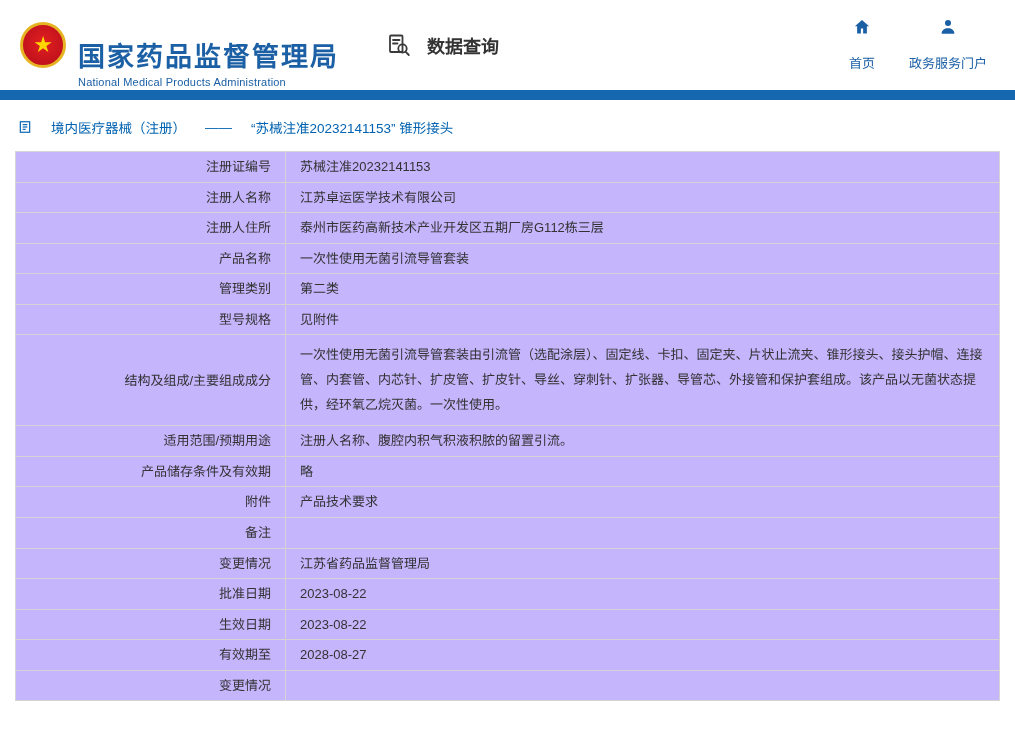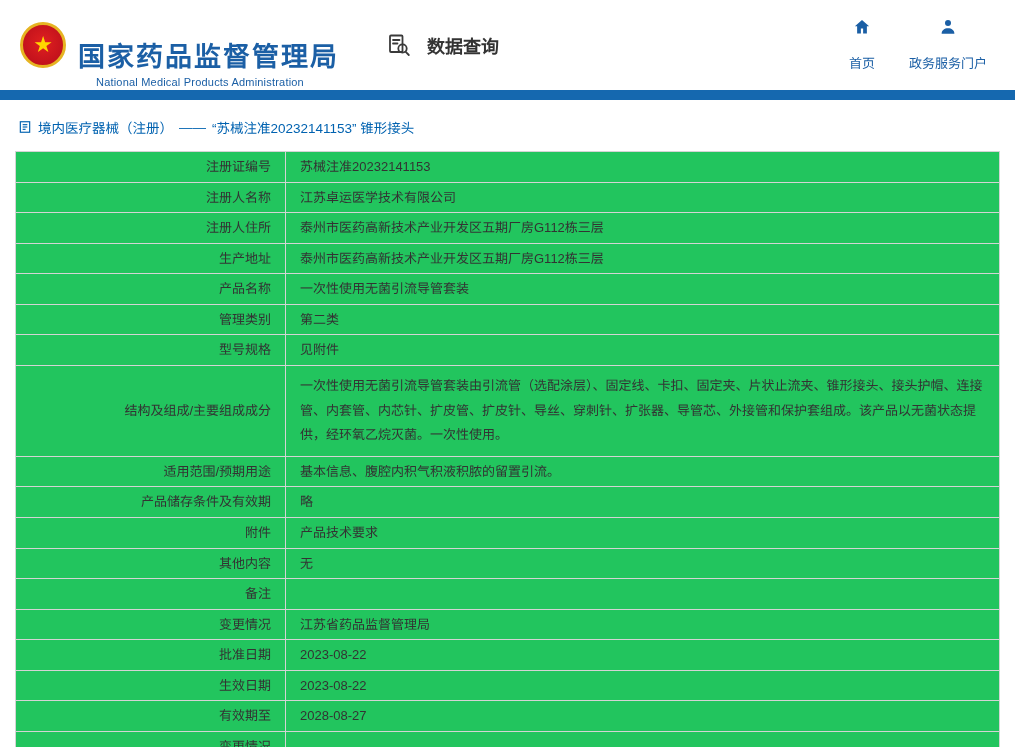--- a/index.html
+++ b/index.html
@@ -32,61 +32,61 @@
     border:3px solid #e6b422;
     display:flex;align-items:center;justify-content:center;
     color:#ffd700;font-size:22px;line-height:1;
     flex:0 0 auto;
   }
   .titles .cn{
     font-size:27px;font-weight:bold;color:var(--header_blue);
     letter-spacing:2px;line-height:1.15;margin-top:40px;
   }
   .titles .en{
-    font-size:11px;color:var(--header_blue);margin-top:3px;letter-spacing:.2px;margin-left:18px;
+    font-size:11px;color:var(--header_blue);margin-top:3px;letter-spacing:.2px;
   }
   .query-nav{
     display:flex;align-items:center;gap:16px;
     margin-left:48px;cursor:pointer;
     font-size:18px;font-weight:bold;color:#333;
   }
   .query-nav svg{display:block;}
   .header-spacer{flex:1;}
   .right-nav{display:flex;align-items:flex-start;gap:34px;}
   .nav-item{
     display:flex;flex-direction:column;align-items:center;gap:17px;
     color:var(--header_blue);font-size:13px;cursor:pointer;
   }
   .nav-item svg{display:block;}
 
   .blue-bar{height:10px;background:var(--bar_blue);}
 
   
   .breadcrumb{
-    display:flex;align-items:center;gap:6px;
+    display:flex;align-items:center;gap:19px;
     padding:17px 0 12px 18px;
     font-size:13.5px;color:#0062b0;
   }
   .breadcrumb svg{display:block;}
   .breadcrumb .crumb-section{cursor:pointer;}
 
   
   .table-wrap{padding:2px 15px 4px 15px;}
   table.info-table{
     width:100%;
     border-collapse:collapse;
     font-size:13px;
     color:#333;
     table-layout:fixed;
   }
   table.info-table th, table.info-table td{
     border:1px solid var(--border_gray);
     padding:6px 14px;
     line-height:1.35;
-    background:#22c55e;
+    background:#c4b5fd;
     font-weight:normal;
     vertical-align:middle;
     word-break:break-all;
   }
   table.info-table th{
     width:270px;
     text-align:right;
     white-space:nowrap;
   }
   table.info-table td{text-align:left;}
@@ -167,54 +167,46 @@
         </tr>
         <tr>
           <th>注册人名称</th>
           <td>江苏卓运医学技术有限公司</td>
         </tr>
         <tr>
           <th>注册人住所</th>
           <td>泰州市医药高新技术产业开发区五期厂房G112栋三层</td>
         </tr>
         <tr>
-          <th>生产地址</th>
-          <td>泰州市医药高新技术产业开发区五期厂房G112栋三层</td>
-        </tr>
-        <tr>
           <th>产品名称</th>
           <td>一次性使用无菌引流导管套装</td>
         </tr>
         <tr>
           <th>管理类别</th>
           <td>第二类</td>
         </tr>
         <tr>
           <th>型号规格</th>
           <td>见附件</td>
         </tr>
         <tr class="tall">
           <th>结构及组成/主要组成成分</th>
           <td>一次性使用无菌引流导管套装由引流管（选配涂层）、固定线、卡扣、固定夹、片状止流夹、锥形接头、接头护帽、连接管、内套管、内芯针、扩皮管、扩皮针、导丝、穿刺针、扩张器、导管芯、外接管和保护套组成。该产品以无菌状态提供，经环氧乙烷灭菌。一次性使用。</td>
         </tr>
         <tr>
           <th>适用范围/预期用途</th>
-          <td>基本信息、腹腔内积气积液积脓的留置引流。</td>
+          <td>注册人名称、腹腔内积气积液积脓的留置引流。</td>
         </tr>
         <tr>
           <th>产品储存条件及有效期</th>
           <td>略</td>
         </tr>
         <tr>
           <th>附件</th>
           <td>产品技术要求</td>
-        </tr>
-        <tr>
-          <th>其他内容</th>
-          <td>无</td>
         </tr>
         <tr>
           <th>备注</th>
           <td></td>
         </tr>
         <tr>
           <th>变更情况</th>
           <td>江苏省药品监督管理局</td>
         </tr>
         <tr>

